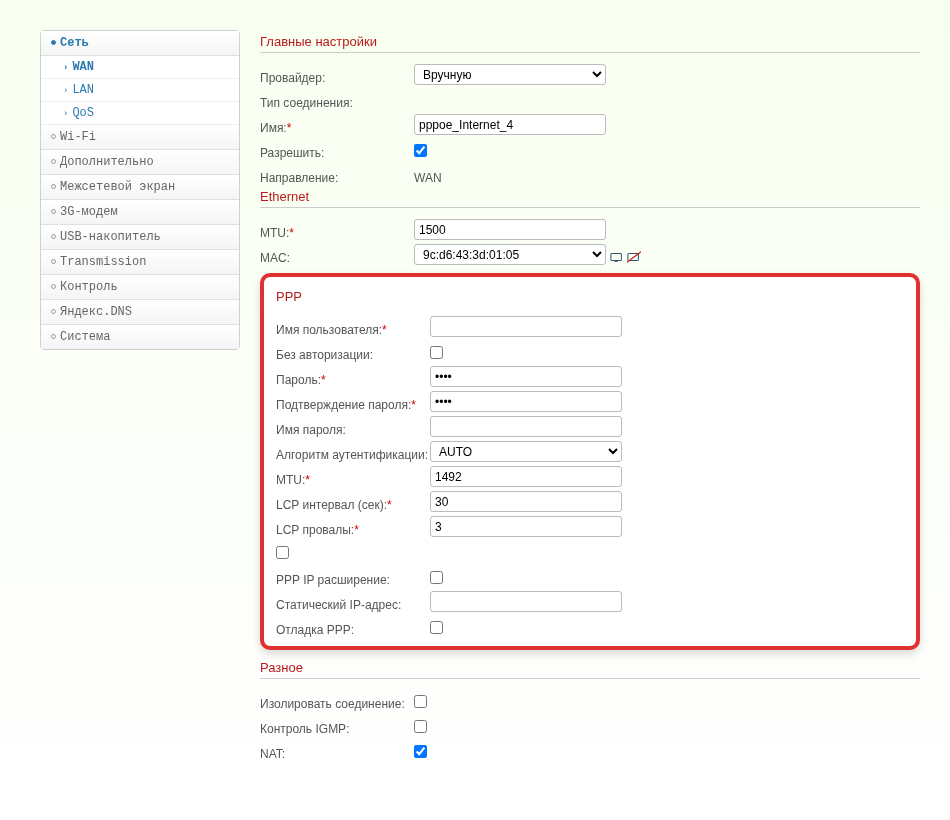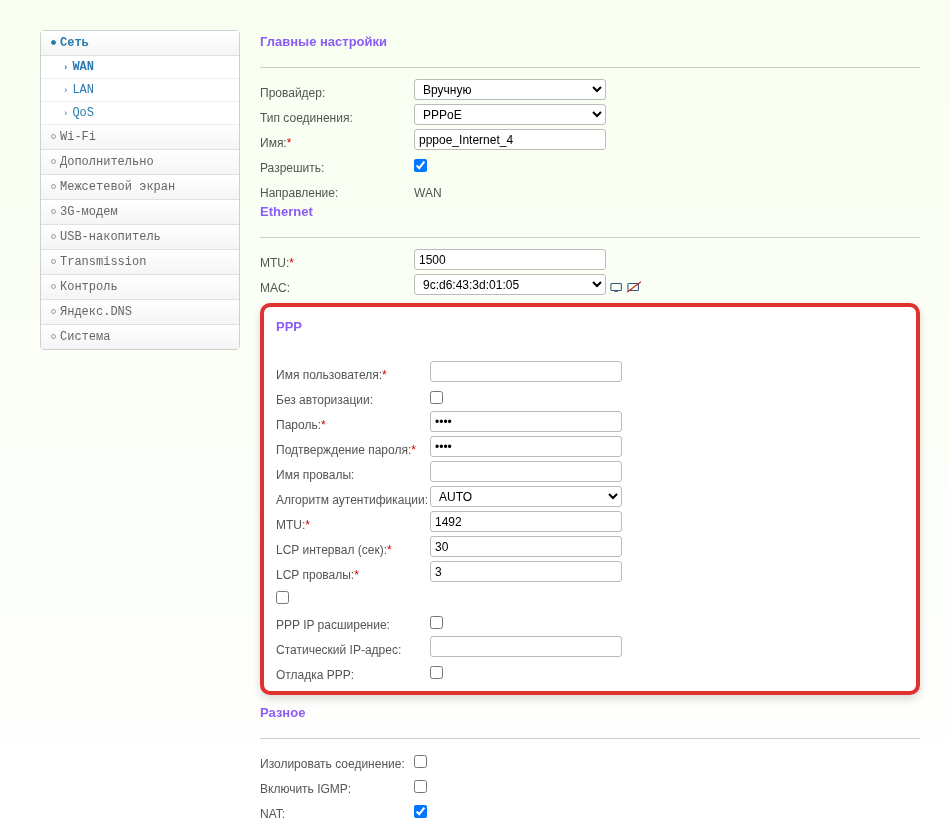--- a/index.html
+++ b/index.html
@@ -8,21 +8,21 @@
     .sidebar { width: 200px; }
     .nav-list { list-style: none; border: 1px solid #d0d0d0; border-radius: 4px; background: #fff; font-family: Liberation Mono, monospace; }
     .nav-item { border-bottom: 1px solid #e0e0e0; padding: 5px 10px; cursor: pointer; color: #666; font-size: 12px; background: linear-gradient(#fff, #f5f5f5); }
     .nav-item:last-child { border-bottom: none; }
     .nav-item.expanded { color: #2a7ab0; font-weight: bold; }
     .nav-sub-item { padding: 4px 10px 4px 22px; color: #2a7ab0; cursor: pointer; font-size: 12px; background:#fff; border-bottom:1px solid #eee;}
     .nav-sub-item.active { font-weight: bold; }
     .nav-dot { display:inline-block; width:5px; height:5px; border:1px solid #999; border-radius:50%; margin-right:4px; vertical-align:middle;}
     .nav-item.expanded .nav-dot{ background:#2a7ab0; border-color:#2a7ab0;}
     .content { flex: 1; }
-    .section-title { color: #8b5cf6; font-weight: bold; font-size: 13px; border-bottom: 1px solid #ccc; padding-bottom: 18px; margin-bottom: 8px; margin-top: 4px; }
+    .section-title { color: #b91c1c; font-weight: normal; font-size: 13px; border-bottom: 1px solid #ccc; padding-bottom: 3px; margin-bottom: 8px; margin-top: 4px; }
     .form-row { display: flex; align-items: flex-end; min-height: 24px; margin-bottom: 1px; }
     .form-label { width: 154px; color: #555; font-size: 12px; }
     .req { color: #c00; }
     .form-control { flex: 0 0 auto; }
     select, input[type="text"], input[type="password"] { width: 192px; padding: 2px 4px; border: 1px solid #bbb; border-radius: 3px; font-size: 12px; background:#fff; height:21px;}
     .highlighted { border: 4px solid #e03030; border-radius: 10px; padding: 8px 12px; margin: 8px 0 10px 0; box-shadow: 0 4px 8px rgba(0,0,0,0.15); background:#fff;}
     .mac-icons { display:inline-block; margin-left:4px; vertical-align:middle;}
     .icon-sm { width:14px; height:12px; display:inline-block; vertical-align:middle;}
     .checkbox { margin:0; }
     .sub-arrow{color:#2a7ab0;font-size:9px;margin-right:4px;}
@@ -50,21 +50,20 @@
   </div>
 
   <div class="content">
     <div class="section-title">Главные настройки</div>
     <div class="form-row">
         <div class="form-label">Провайдер:</div>
         <div class="form-control"><select><option>Вручную</option></select></div>
       </div>
     <div class="form-row">
         <div class="form-label">Тип соединения:</div>
-        <div class="form-control"><select><option>PPPoE</option></select></div>
       </div>
     <div class="form-row">
         <div class="form-label"><span>Имя:</span><span class="req">*</span></div>
         <div class="form-control"><input type="text" value="pppoe_Internet_4" style=""></div>
       </div>
     <div class="form-row">
         <div class="form-label">Разрешить:</div>
         <div class="form-control"><input type="checkbox" class="checkbox" checked="" style=""></div>
       </div>
     <div class="form-row">
@@ -100,21 +99,21 @@
         </div>
       <div class="form-row">
           <div class="form-label"><span>Пароль:</span><span class="req">*</span></div>
           <div class="form-control"><input type="password" value="••••" style=""></div>
         </div>
       <div class="form-row">
           <div class="form-label"><span>Подтверждение пароля:</span><span class="req">*</span></div>
           <div class="form-control"><input type="password" value="••••" style=""></div>
         </div>
       <div class="form-row">
-          <div class="form-label">Имя провалы:</div>
+          <div class="form-label">Имя пароля:</div>
           <div class="form-control"><input type="text" value="" style=""></div>
         </div>
       <div class="form-row">
           <div class="form-label">Алгоритм аутентификации:</div>
           <div class="form-control"><select><option>AUTO</option></select></div>
         </div>
       <div class="form-row">
           <div class="form-label"><span>MTU:</span><span class="req">*</span></div>
           <div class="form-control"><input type="text" value="1492" style=""></div>
         </div>
@@ -142,21 +141,21 @@
           <div class="form-control"><input type="checkbox" class="checkbox" style=""></div>
         </div>
     </div>
 
     <div class="section-title">Разное</div>
     <div class="form-row">
         <div class="form-label">Изолировать соединение:</div>
         <div class="form-control"><input type="checkbox" class="checkbox" style=""></div>
       </div>
     <div class="form-row">
-        <div class="form-label">Включить IGMP:</div>
+        <div class="form-label">Контроль IGMP:</div>
         <div class="form-control"><input type="checkbox" class="checkbox" style=""></div>
       </div>
     <div class="form-row">
         <div class="form-label">NAT:</div>
         <div class="form-control"><input type="checkbox" class="checkbox" checked="" style=""></div>
       </div>
     <div class="form-row"></div>
 
   </div>
 </div>

